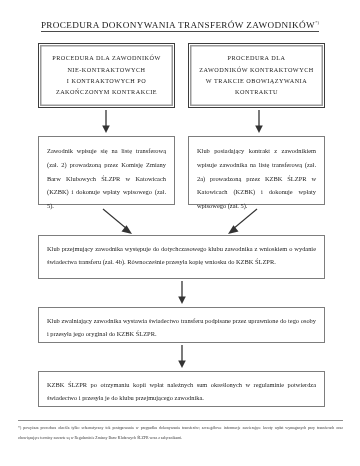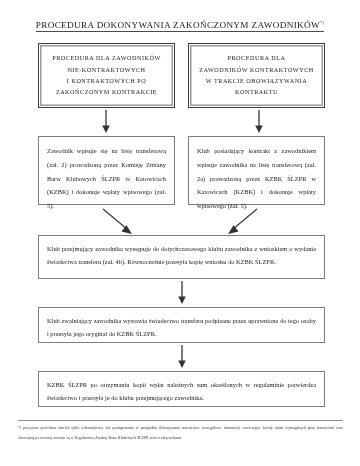--- a/index.html
+++ b/index.html
@@ -124,21 +124,21 @@
     text-align: justify;
     color: #3a3a3a;
   }
 </style>
 </head>
 <body>
 
 <div class="page">
 
   <div class="title-wrap">
-    <span class="doc-title"><span>PROCEDURA DOKONYWANIA ZAKOŃCZONYM ZAWODNIKÓW</span><span class="title-sup">*)</span></span>
+    <span class="doc-title"><span>PROCEDURA DOKONYWANIA TRANSFERÓW ZAWODNIKÓW</span><span class="title-sup">*)</span></span>
   </div>
 
   <div class="box box-top" style="left:38px; top:43px; width:137px; height:65px;">
     <div class="line">PROCEDURA DLA ZAWODNIKÓW</div>
     <div class="line">NIE-KONTRAKTOWYCH</div>
     <div class="line">I KONTRAKTOWYCH PO</div>
     <div class="line">ZAKOŃCZONYM KONTRAKCIE</div>
   </div>
 
   <div class="box box-top" style="left:188px; top:43px; width:137px; height:65px;">

